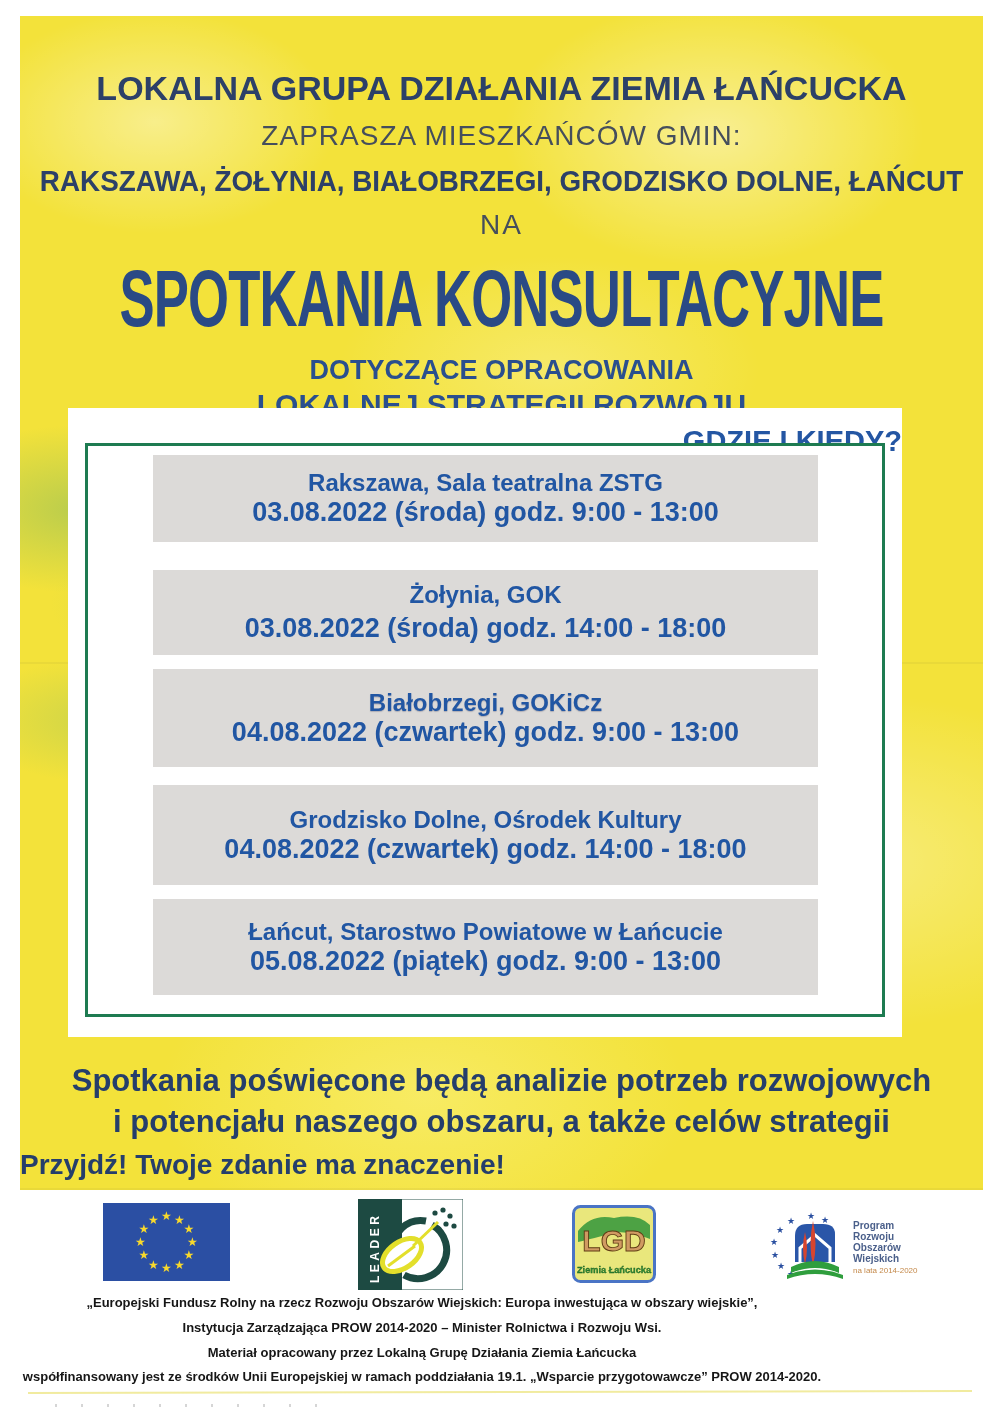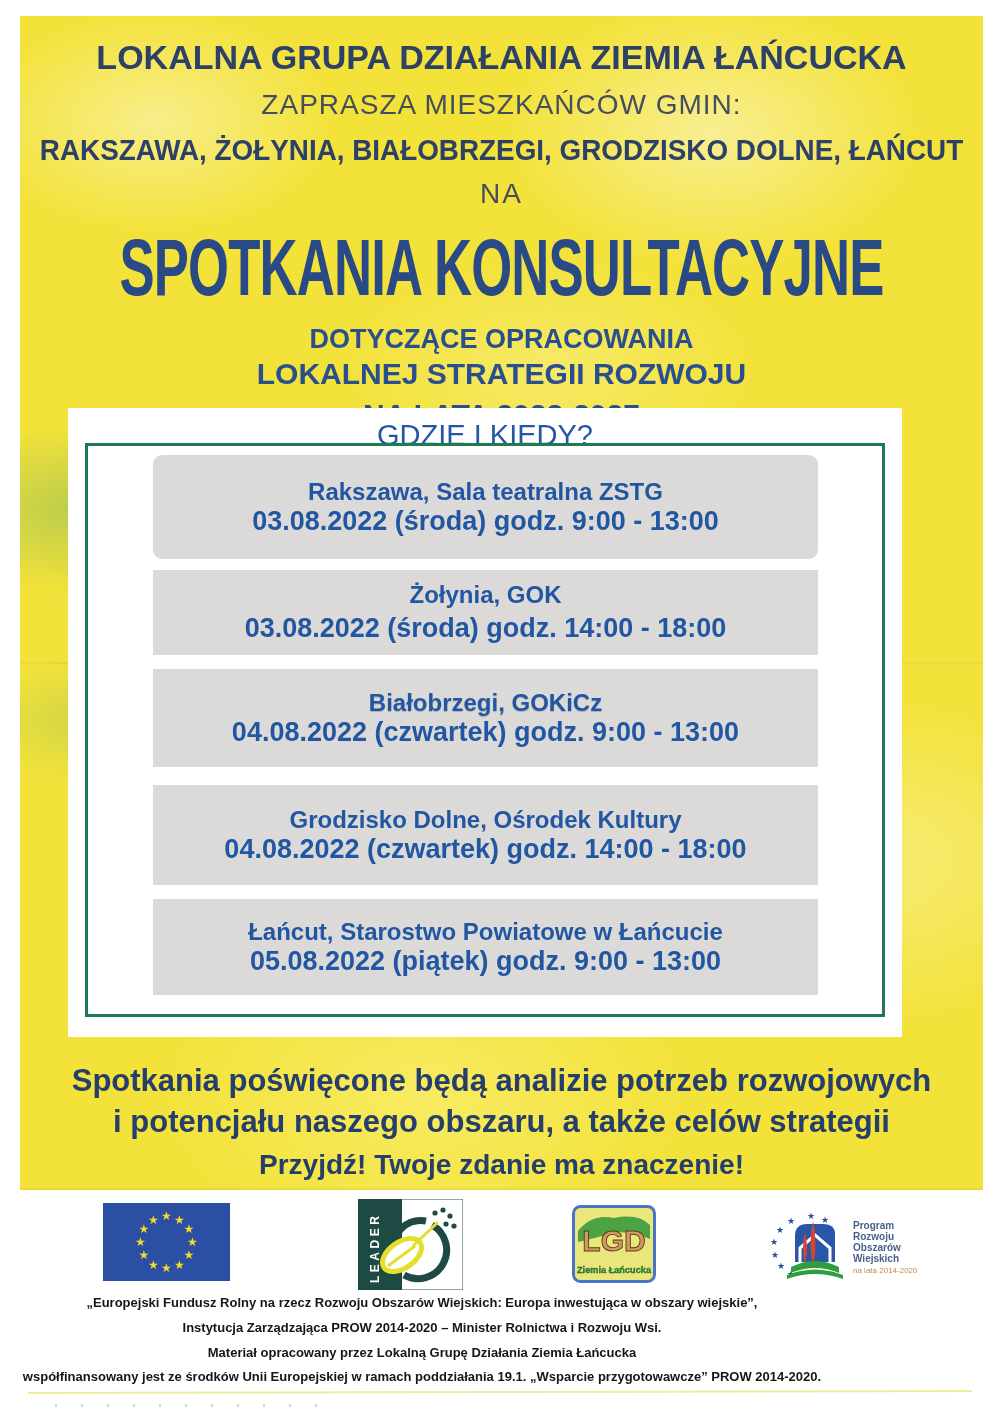--- a/index.html
+++ b/index.html
@@ -14,47 +14,47 @@
       radial-gradient(220px 120px at 6% 42%, rgba(80,165,110,0.35), transparent 70%),
       radial-gradient(260px 110px at 22% 50%, rgba(120,185,120,0.22), transparent 70%),
       radial-gradient(200px 90px at 9% 60%, rgba(90,170,115,0.25), transparent 70%),
       radial-gradient(300px 190px at 72% 10%, rgba(255,255,255,0.45), transparent 70%),
       radial-gradient(260px 160px at 14% 9%, rgba(255,255,250,0.42), transparent 70%),
       radial-gradient(420px 240px at 86% 72%, rgba(255,255,240,0.35), transparent 70%),
       radial-gradient(380px 220px at 42% 92%, rgba(252,244,140,0.5), transparent 70%),
       radial-gradient(300px 160px at 55% 30%, rgba(255,252,210,0.30), transparent 70%);
     text-align:center;
   }
-  .org-name{padding-top:22px;font-size:34px;font-weight:bold;color:#2c4068;}
+  .org-name{padding-top:53px;font-size:34px;font-weight:bold;color:#2c4068;}
   .invites{margin-top:12px;font-size:28px;font-weight:300;color:#454e5c;letter-spacing:1px;}
   .communities{margin-top:13px;font-size:29px;font-weight:bold;color:#2c4068;transform:scaleX(0.96);white-space:nowrap;}
   .na-word{margin-top:11px;font-size:28px;font-weight:300;color:#454e5c;letter-spacing:2px;}
   .event-title{margin-top:16px;height:84px;line-height:84px;color:#2a4a85;}
   .event-title span{display:inline-block;font-size:62px;font-weight:bold;letter-spacing:-1px;transform:scale(0.85,1.3);transform-origin:center;white-space:nowrap;}
   .subtitle1{margin-top:14px;font-size:27px;font-weight:bold;color:#2a4f8e;text-align:center;}
   .subtitle2{margin-top:2px;font-size:30px;font-weight:600;color:#2a4f8e;}
   .subtitle3{margin-top:7px;font-size:30px;font-weight:600;color:#2a4f8e;}
 
   .white-panel{position:absolute;left:68px;top:408px;width:834px;height:629px;background:#ffffff;}
-  .gdzie{margin-top:11px;font-size:29px;font-weight:normal;color:#2456a3;text-align:center;}
+  .gdzie{margin-top:17px;font-size:29px;font-weight:bold;color:#2456a3;text-align:right;}
   .green-box{position:absolute;left:17px;top:35px;width:794px;height:568px;border:3px solid #1e7b51;background:#ffffff;}
   .row{position:absolute;left:65px;width:665px;background:#dcdad8;display:flex;flex-direction:column;align-items:center;justify-content:center;text-align:center;}
-  .row:nth-of-type(1){top:9px;height:104px;border-radius:9px;}
+  .row:nth-of-type(1){top:9px;height:87px;}
   .row:nth-of-type(2){top:124px;height:85px;}
   .row:nth-of-type(3){top:223px;height:98px;}
   .row:nth-of-type(4){top:339px;height:100px;}
   .row:nth-of-type(5){top:453px;height:96px;}
   .row .loc{font-size:24px;font-weight:bold;color:#2156a3;}
   .row .dt{font-size:27px;font-weight:bold;color:#2156a3;}
   .row:nth-of-type(2) .dt{margin-top:4px;}
   .row:nth-of-type(3) .loc{text-shadow:0 1px 1px rgba(120,120,140,0.45);}
 
   .desc1{position:absolute;left:0;top:1047px;width:100%;text-align:center;font-size:31px;font-weight:bold;color:#253e6b;}
   .desc2{position:absolute;left:0;top:1088px;width:100%;text-align:center;font-size:31px;font-weight:bold;color:#253e6b;}
-  .cta{position:absolute;left:0;top:1133px;width:100%;text-align:center;font-size:28px;font-weight:bold;color:#253e6b;}
+  .cta{position:absolute;left:0;top:1133px;width:100%;text-align:left;font-size:28px;font-weight:bold;color:#253e6b;}
 
   .crease{position:absolute;left:0;width:963px;height:2px;background:rgba(110,100,50,0.07);}
 
   .logo{position:absolute;}
   .logo-eu{left:103px;top:1203px;width:127px;height:78px;}
   .logo-leader{left:358px;top:1199px;width:105px;height:91px;}
   .logo-lgd{left:572px;top:1205px;width:84px;height:78px;}
   .logo-prow{left:765px;top:1210px;width:168px;height:74px;}
 
   .footer-line{position:absolute;left:0;width:844px;text-align:center;font-size:13px;font-weight:bold;color:#161616;}

